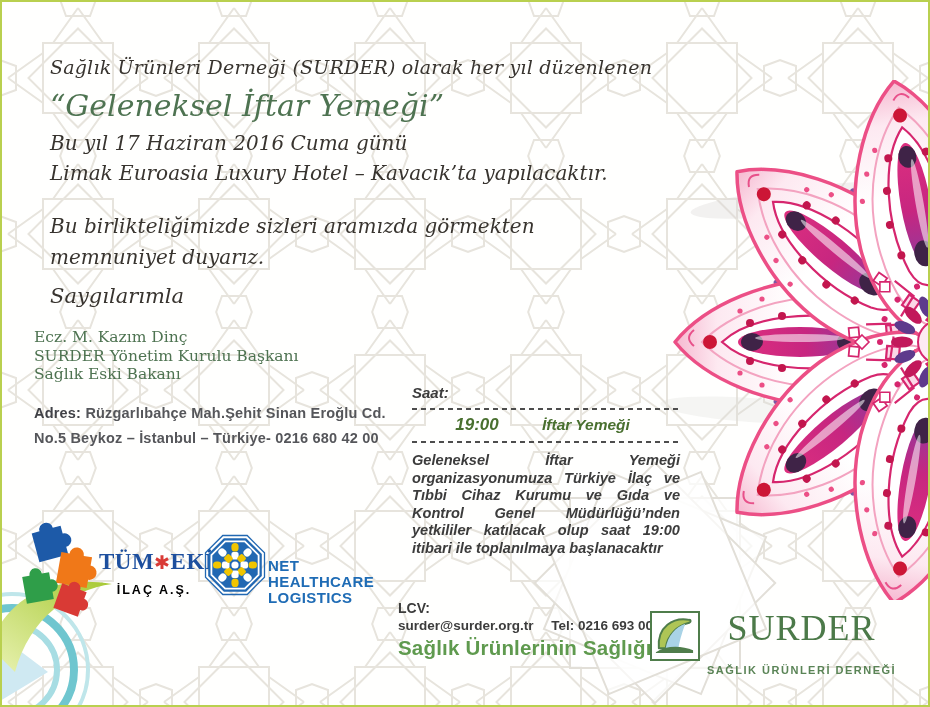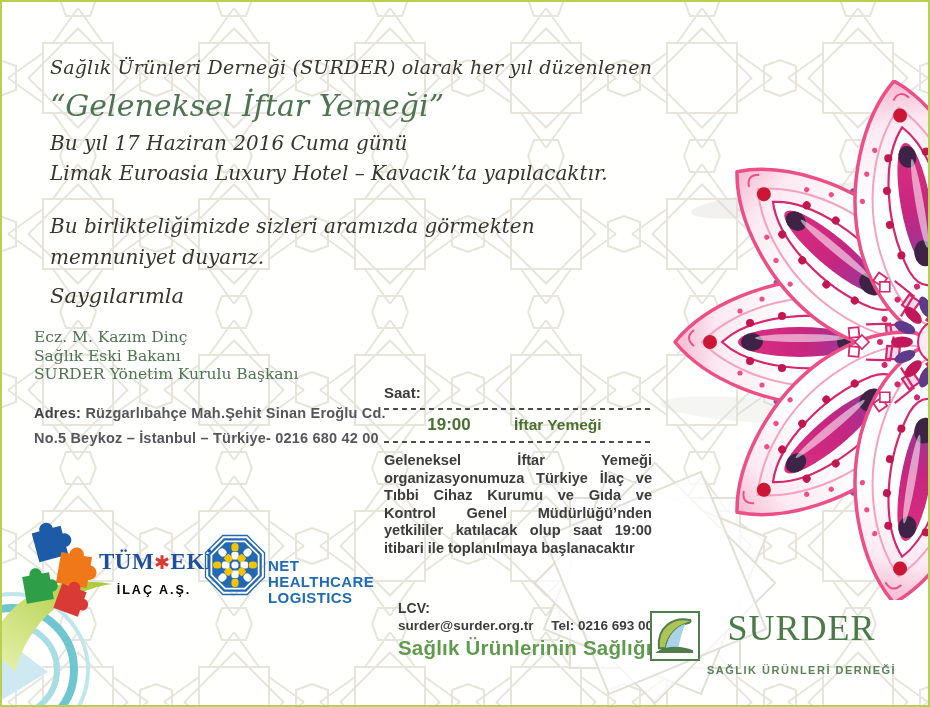--- a/index.html
+++ b/index.html
@@ -20,21 +20,21 @@
   .dates   { position:absolute; left:34px; top:128px; font-size:20px; line-height:30px; }
   .message { position:absolute; left:34px; top:211px; font-size:20px; line-height:31px; }
   .closing { position:absolute; left:34px; top:284px; font-size:21px; }
   .names   { position:absolute; left:34px; top:328px; font-family:"DejaVu Serif", serif;
              font-size:15.5px; line-height:18.5px; color:#4e7351; }
   .address { position:absolute; left:34px; top:401px; font-size:14.5px; font-weight:bold;
              color:#55565a; line-height:25px; letter-spacing:.2px; }
   .address .lbl { color:#414247; }
 
   
-  .schedule { position:absolute; left:384px; top:384px; width:268px; color:#3c3c3c; }
+  .schedule { position:absolute; left:412px; top:384px; width:268px; color:#3c3c3c;font-style:italic; }
   .saat-label { font-size:15px; font-weight:bold; margin-bottom:7px; }
   .dashline { height:2px; background:repeating-linear-gradient(90deg,#4d4d4d 0 5px, transparent 5px 9px); }
   .time-row { display:flex; align-items:center; padding:5px 0 6px 0; color:#49702f; font-weight:bold;text-align:center; }
   .time-row .time { width:130px; font-size:17px; }
   .time-row .event { font-size:15.5px; }
   .note { margin-top:9px; font-size:14.6px; font-weight:bold; line-height:17.6px; text-align:justify; }
 
   
   .rsvp { position:absolute; left:398px; top:600px; color:#3c3c3c; }
   .rsvp .lcv { font-size:14px; font-weight:bold; }
@@ -222,22 +222,22 @@
       <div>Bu yıl 17 Haziran 2016 Cuma günü</div>
       <div>Limak Euroasia Luxury Hotel – Kavacık’ta yapılacaktır.</div>
     </div>
     <div class="message script">
       <div>Bu birlikteliğimizde sizleri aramızda görmekten</div>
       <div>memnuniyet duyarız.</div>
     </div>
     <div class="closing script">Saygılarımla</div>
     <div class="names">
       <div>Ecz. M. Kazım Dinç</div>
+      <div>SURDER Yönetim Kurulu Başkanı</div>
       <div>Sağlık Eski Bakanı</div>
-      <div>SURDER Yönetim Kurulu Başkanı</div>
     </div>
     <div class="address">
       <div><span class="lbl">Adres:</span> <span>Rüzgarlıbahçe Mah.Şehit Sinan Eroğlu Cd.</span></div>
       <div>No.5 Beykoz – İstanbul – Türkiye- 0216 680 42 00</div>
     </div>
 
     <div class="schedule">
       <div class="saat-label">Saat:</div>
       <div class="dashline"></div>
       <div class="time-row">

